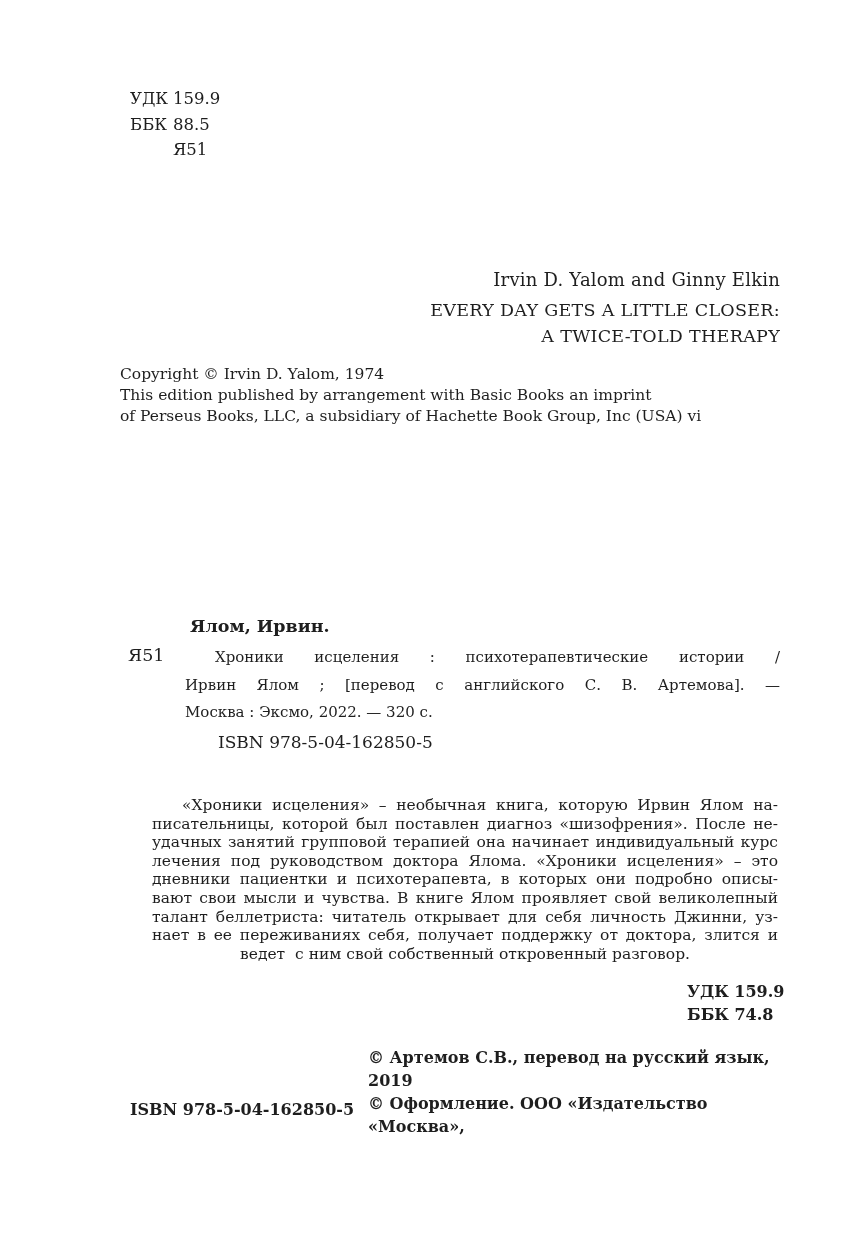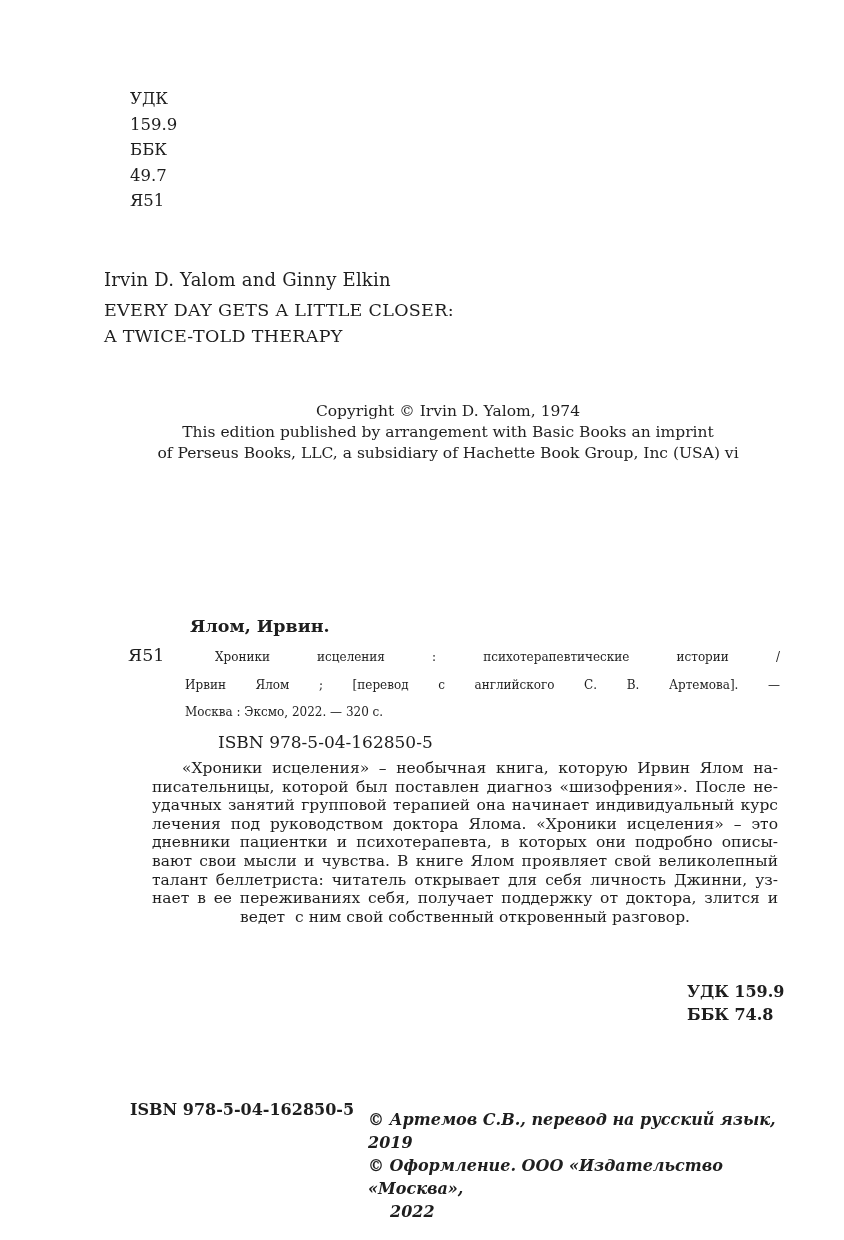--- a/index.html
+++ b/index.html
@@ -9,68 +9,68 @@
     font-family: "DejaVu Serif", "Liberation Serif", serif;
     color: #1e1e1e;
     position: relative;
     overflow: hidden;
     -webkit-font-smoothing: antialiased;
   }
   .abs { position: absolute; }
 
   
   .udk-top { left: 130px; top: 86px; font-size: 16.5px; line-height: 25.5px; }
-  .udk-top .row { display: flex; flex-direction: column; }
+  .udk-top .row { display: flex; }
   .udk-top .lbl { width: 43px; }
 
   
-  .title-block { left: 104px; top: 269px; width: 656px; text-align: left; }
+  .title-block { left: 124px; top: 269px; width: 656px; text-align: right; }
   .title-block .authors { font-size: 18px; margin-bottom: 7px; letter-spacing: 0.2px; }
   .title-block .title-line { font-size: 17.5px; line-height: 26px; letter-spacing: 0.3px; }
 
   
-  .copyright-notice { left: 120px; top: 364px; width: 656px; text-align: center;
-    font-size: 15.5px; line-height: 21px; margin-top: 37px; }
+  .copyright-notice { left: 120px; top: 364px; width: 656px; 
+    font-size: 15.5px; line-height: 21px; }
 
   
   .bib-author { left: 190px; top: 616px; font-weight: bold; font-size: 17.5px; }
   .bib-sign { left: 128px; top: 645px; font-size: 17.5px; }
-  .bib-lines { left: 185px; top: 644px; width: 595px; font-size: 12px; line-height: 27.5px; }
+  .bib-lines { left: 185px; top: 644px; width: 595px; font-size: 15px; line-height: 27.5px; }
   .bib-lines .jline { text-align: justify; text-align-last: justify; }
   .bib-lines .indent1 { padding-left: 30px; }
 
   .isbn-mid { left: 218px; top: 732px; font-size: 17px; }
 
   
   .annotation { left: 152px; top: 759px; width: 626px; font-size: 15.5px; line-height: 18.6px; }
   .annotation .jline { text-align: justify; text-align-last: justify; }
-  .annotation .first { padding-left: 30px; }
+  .annotation .first { padding-left: 30px; margin-top: 37px; }
   .annotation .last { text-align: center; white-space: pre-wrap; }
 
   
   .udk-bottom { left: 687px; top: 981px; font-weight: bold; font-size: 16px; line-height: 22.5px; }
 
   
-  .copyright-bottom { left: 368px; top: 1108px; width: 420px; font-weight: bold;
-    font-size: 16px; line-height: 23px; font-style: italic; }
+  .copyright-bottom { left: 368px; top: 1046px; width: 420px; font-weight: bold;
+    font-size: 16px; line-height: 23px; }
   .copyright-bottom .cont { padding-left: 22px; }
 
   .isbn-bottom { left: 130px; top: 1100px; font-weight: bold; font-size: 16px; }
 </style>
 </head>
 <body>
 
 <div class="abs udk-top">
   <div class="row">
     <span class="lbl">УДК</span>
     <span>159.9</span>
   </div>
   <div class="row">
     <span class="lbl">ББК</span>
-    <span>49.7</span>
+    <span>88.5</span>
   </div>
   <div class="row">
     <span class="lbl"></span>
     <span>Я51</span>
   </div>
 </div>
 
 <div class="abs title-block">
   <div class="authors">Irvin D. Yalom and Ginny Elkin</div>
   <div class="title-line">EVERY DAY GETS A LITTLE CLOSER:</div>
@@ -106,16 +106,15 @@
 </div>
 
 <div class="abs udk-bottom">
   <div>УДК 159.9</div>
   <div>ББК 74.8</div>
 </div>
 
 <div class="abs copyright-bottom">
   <div>© Артемов С.В., перевод на русский язык, 2019</div>
   <div>© Оформление. ООО «Издательство «Москва»,</div>
-  <div class="cont">2022</div>
 </div>
 
 <div class="abs isbn-bottom">ISBN 978-5-04-162850-5</div>
 
 </body></html>

